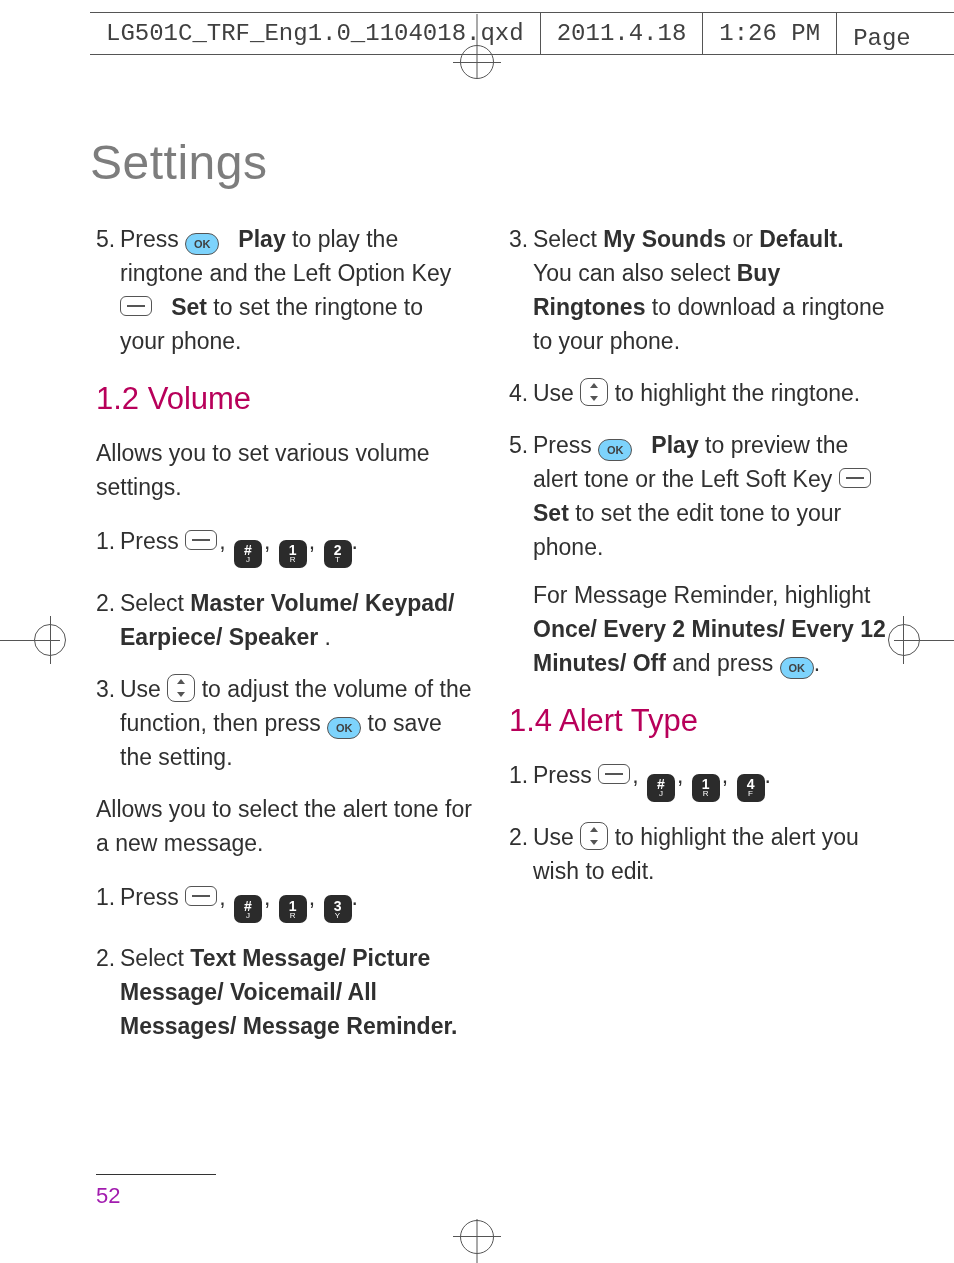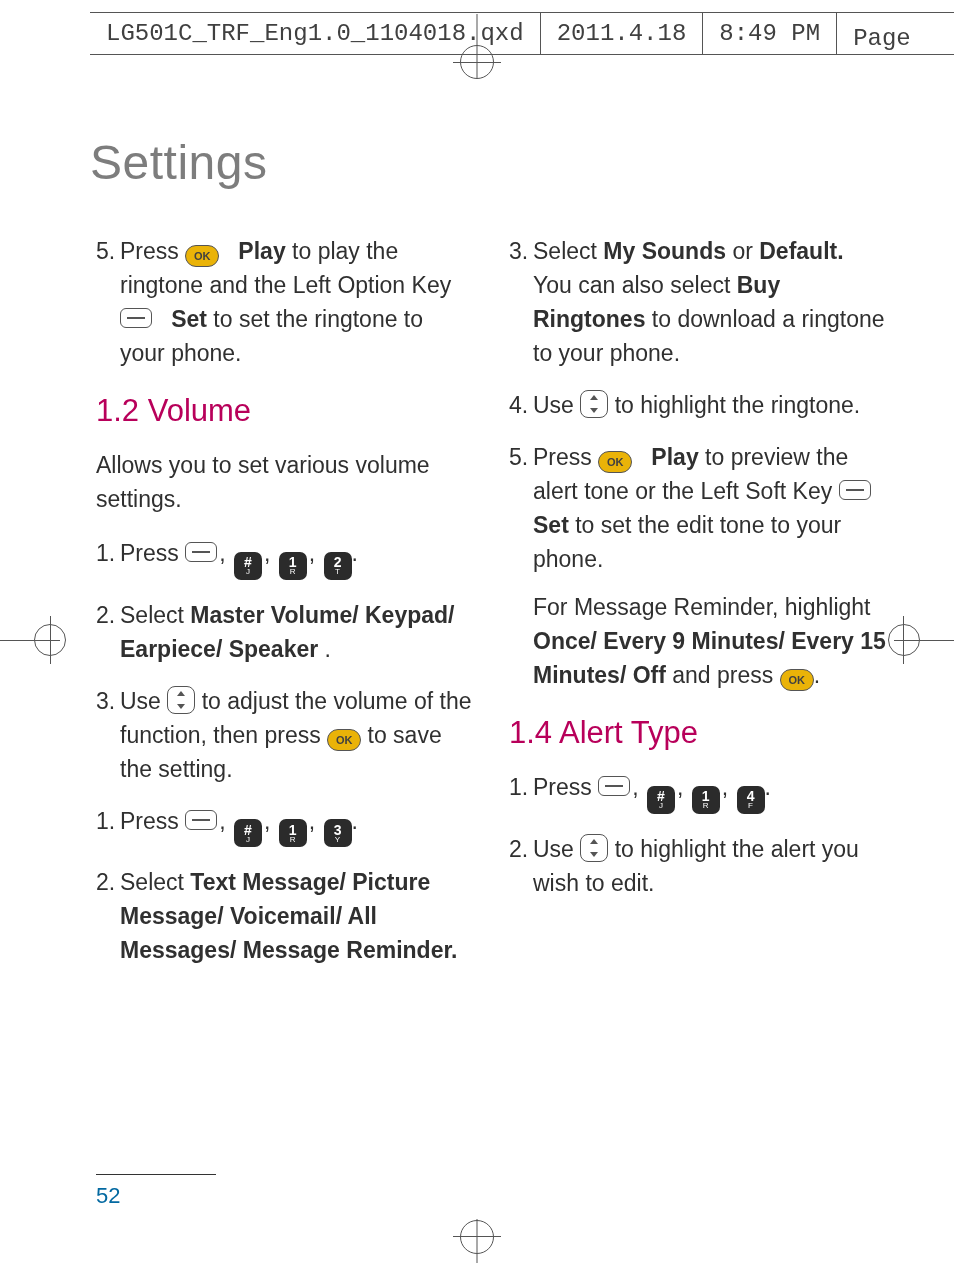--- a/index.html
+++ b/index.html
@@ -182,21 +182,21 @@
 
   
   .content {
     position: absolute;
     top: 135px;
     left: 96px;
     right: 68px;
     bottom: 70px;
   }
   h1.title {
-    margin: 0 0 44px -6px;
+    margin: 0 0 32px -6px;
     font-family: Helvetica, Arial, sans-serif;
     font-weight: 300;
     font-size: 48px;
     color: var(--gray-title);
     letter-spacing: 0.5px;
   }
   .cols {
     display: flex;
     gap: 36px;
   }
@@ -229,21 +229,21 @@
     justify-content:center;
     width: 32px;
     height: 20px;
     border: 1.5px solid #555;
     border-radius: 12px;
     font-family: Arial, sans-serif;
     font-weight: bold;
     font-size: 11px;
     color: #404040;
     vertical-align: -1px;
-    background: #eab308;
+    background: #7dd3fc;
   }
   .key-soft {
     display:inline-block;
     width: 30px;
     height: 18px;
     border: 1.5px solid #555;
     border-radius: 6px;
     vertical-align: -1px;
     background: #fff;
     position: relative;
@@ -302,34 +302,34 @@
     width: 120px;
     height: 1px;
     background: #333;
   }
   .page-num {
     position: absolute;
     left: 96px;
     bottom: 54px;
     font-family: "Lucida Sans", "Lucida Grande", "Trebuchet MS", sans-serif;
     font-size: 22px;
-    color: #0369a1;
+    color: #a21caf;
   }
 </style>
 </head>
 <body>
 
 <div class="page">
 
   <div class="header-bar">
     <div class="header-line-top"></div>
     <div class="header-cells">
       <div class="hc">LG501C_TRF_Eng1.0_1104018.qxd</div>
       <div class="hc">2011.4.18</div>
-      <div class="hc">8:49 PM</div>
+      <div class="hc">1:26 PM</div>
       <div class="hc">Page</div>
     </div>
     <div class="header-line-bottom"></div>
   </div>
 
   <div class="crop-top">
       <div class="hline"></div>
     </div>
   <div class="crop-side left">
       <div class="vline"></div>
@@ -399,20 +399,21 @@
           <div class="num">3.</div>
           <div class="txt">
             <span>Use </span>
             <span class="key-nav"></span>
             <span> to adjust the volume of the function, then press </span>
             <span class="key-ok">OK</span>
             <span> to save the setting.</span>
           </div>
         </div>
 
+        <p class="para">Allows you to select the alert tone for a new message.</p>
 
         <div class="li">
           <div class="num">1.</div>
           <div class="txt">
             <span>Press </span>
             <span class="key-soft"></span><span class="comma-sep">,</span>
             <span class="key-btn">
                 <span class="kmain">#</span>
                 <span class="ksub">J</span>
               </span><span class="comma-sep">,</span>
@@ -469,21 +470,21 @@
             <span>&nbsp;</span>
             <span class="bold">Play</span>
             <span> to preview the alert tone or the Left Soft Key </span>
             <span class="key-soft"></span>
             <span>&nbsp;</span>
             <span class="bold">Set</span>
             <span> to set the edit tone to your phone.</span>
 
             <div class="txt-sub">
               <span>For Message Reminder, highlight </span>
-              <span class="bold">Once/ Every 9 Minutes/ Every 15 Minutes/ Off</span>
+              <span class="bold">Once/ Every 2 Minutes/ Every 12 Minutes/ Off</span>
               <span> and press </span>
               <span class="key-ok">OK</span><span>.</span>
             </div>
           </div>
         </div>
 
         <div class="section-head">1.4 Alert Type</div>
 
         <div class="li">
           <div class="num">1.</div>

